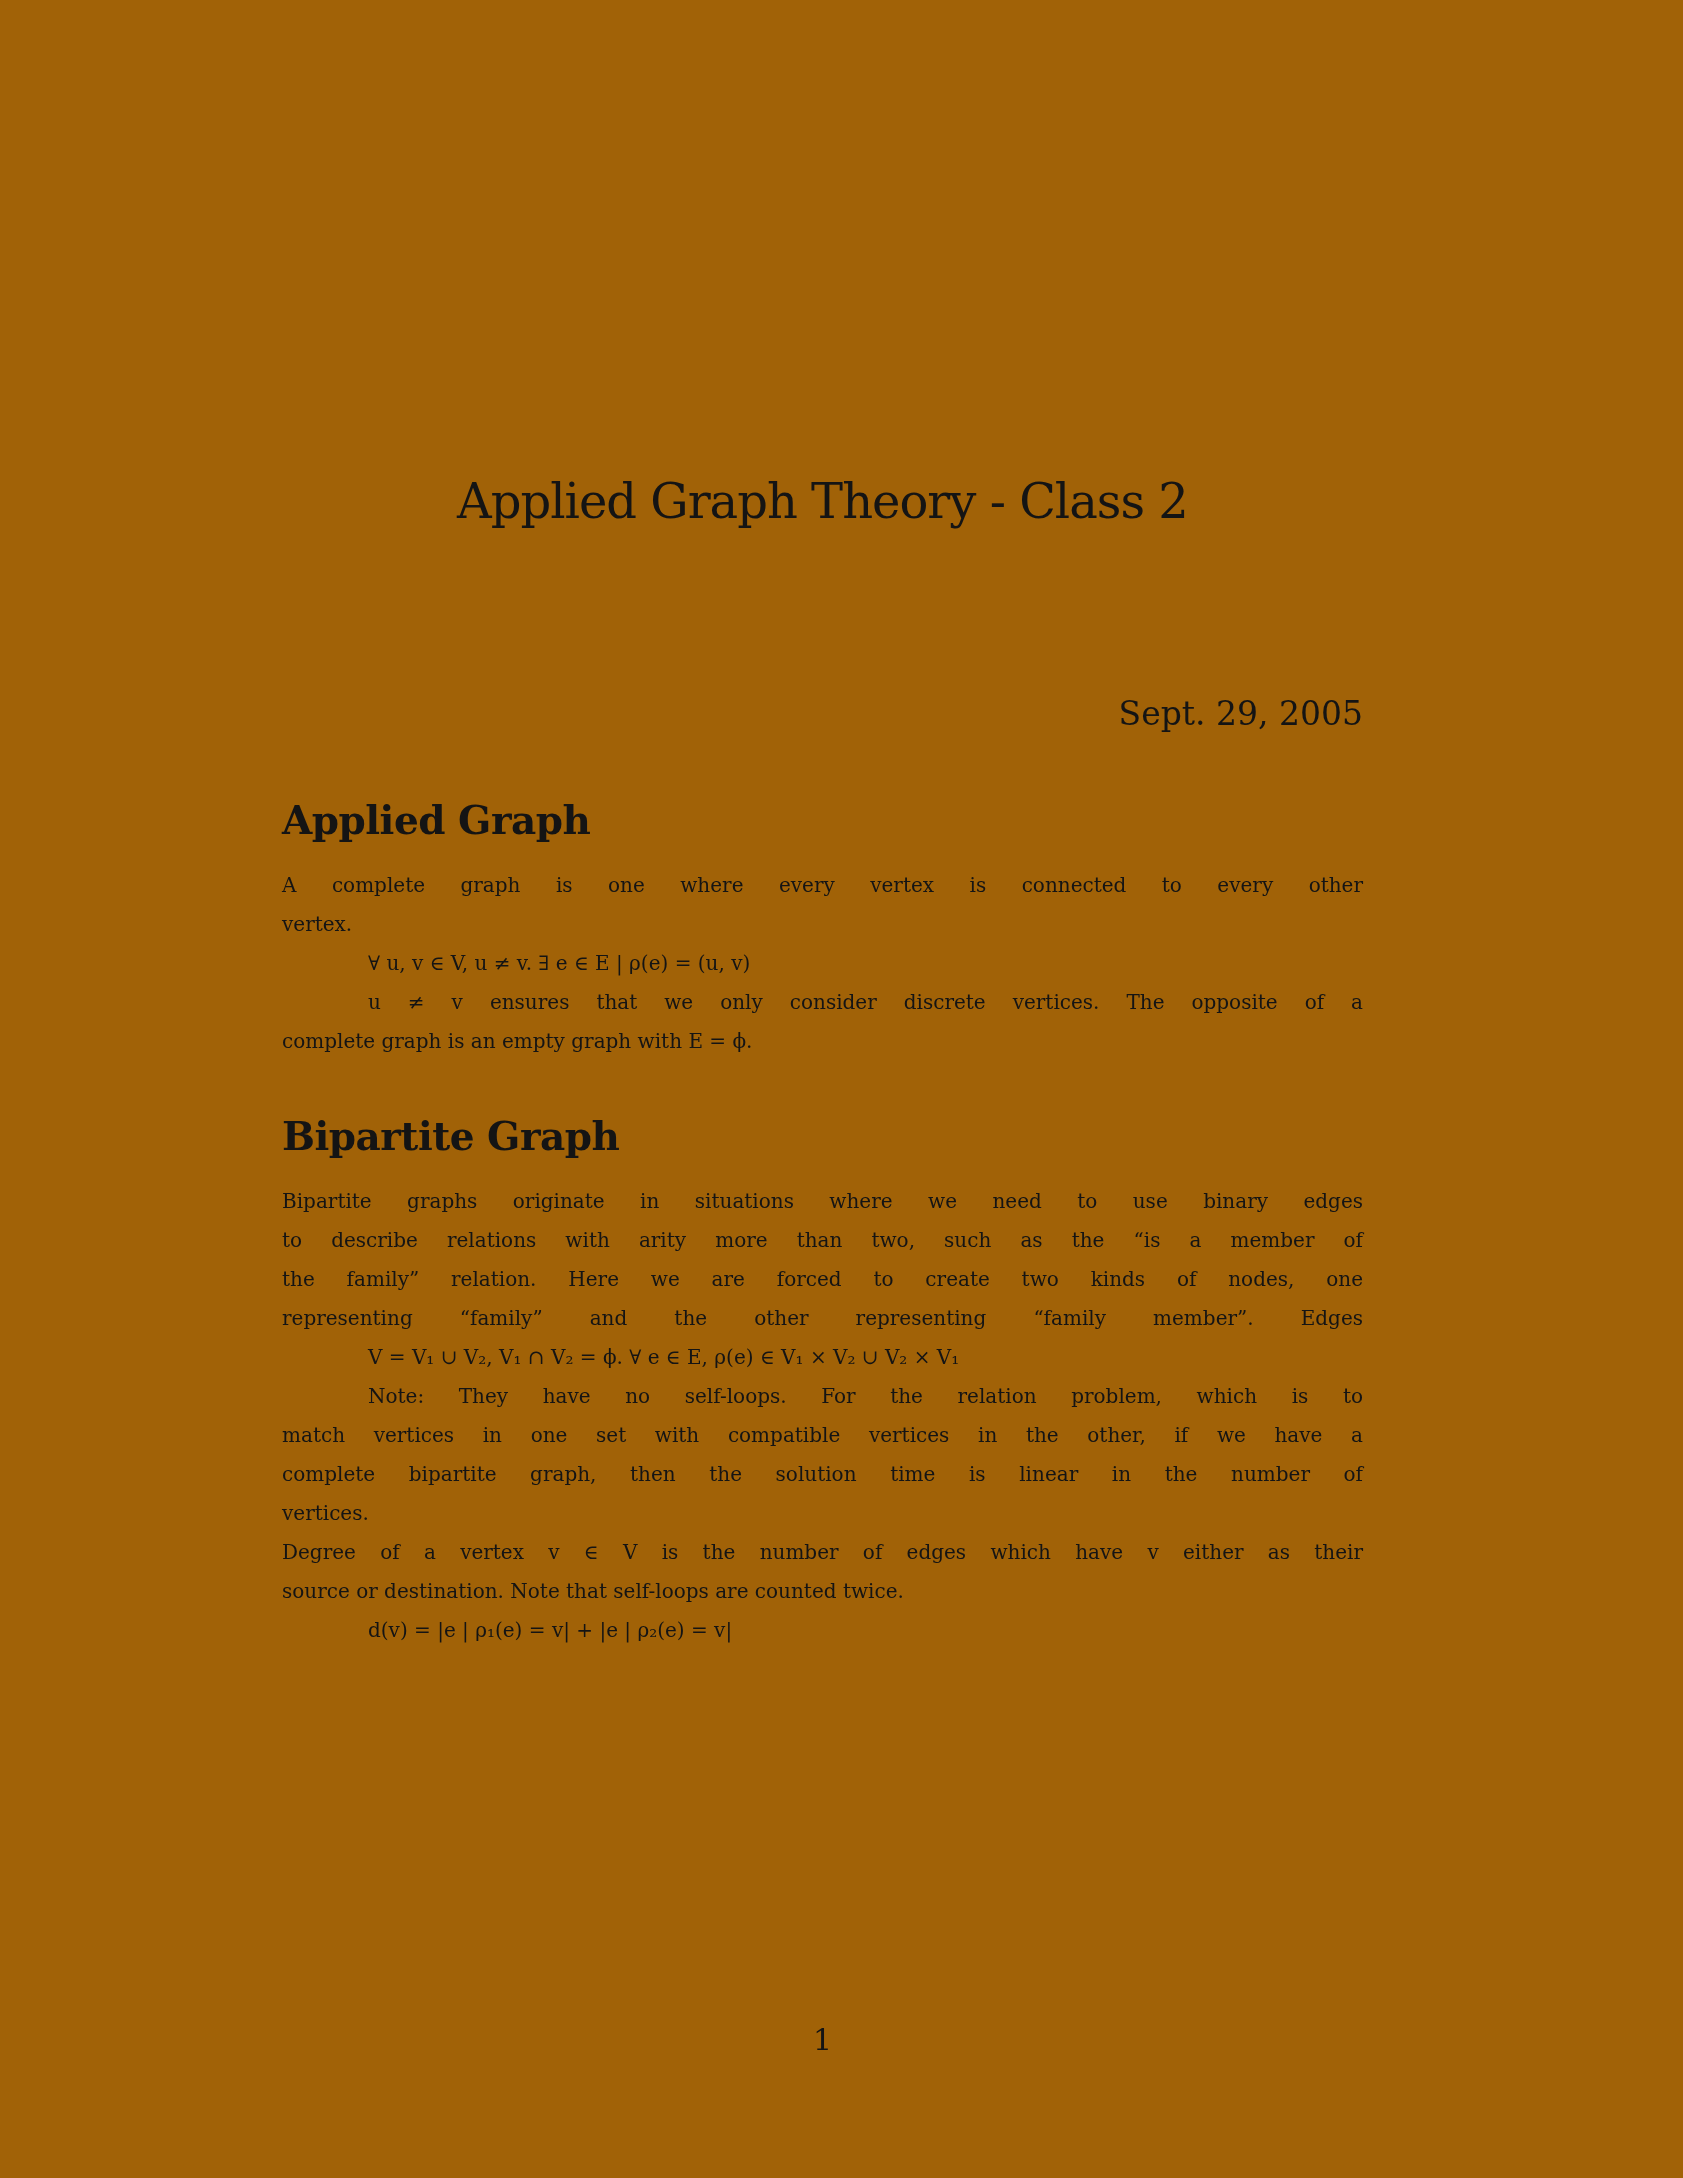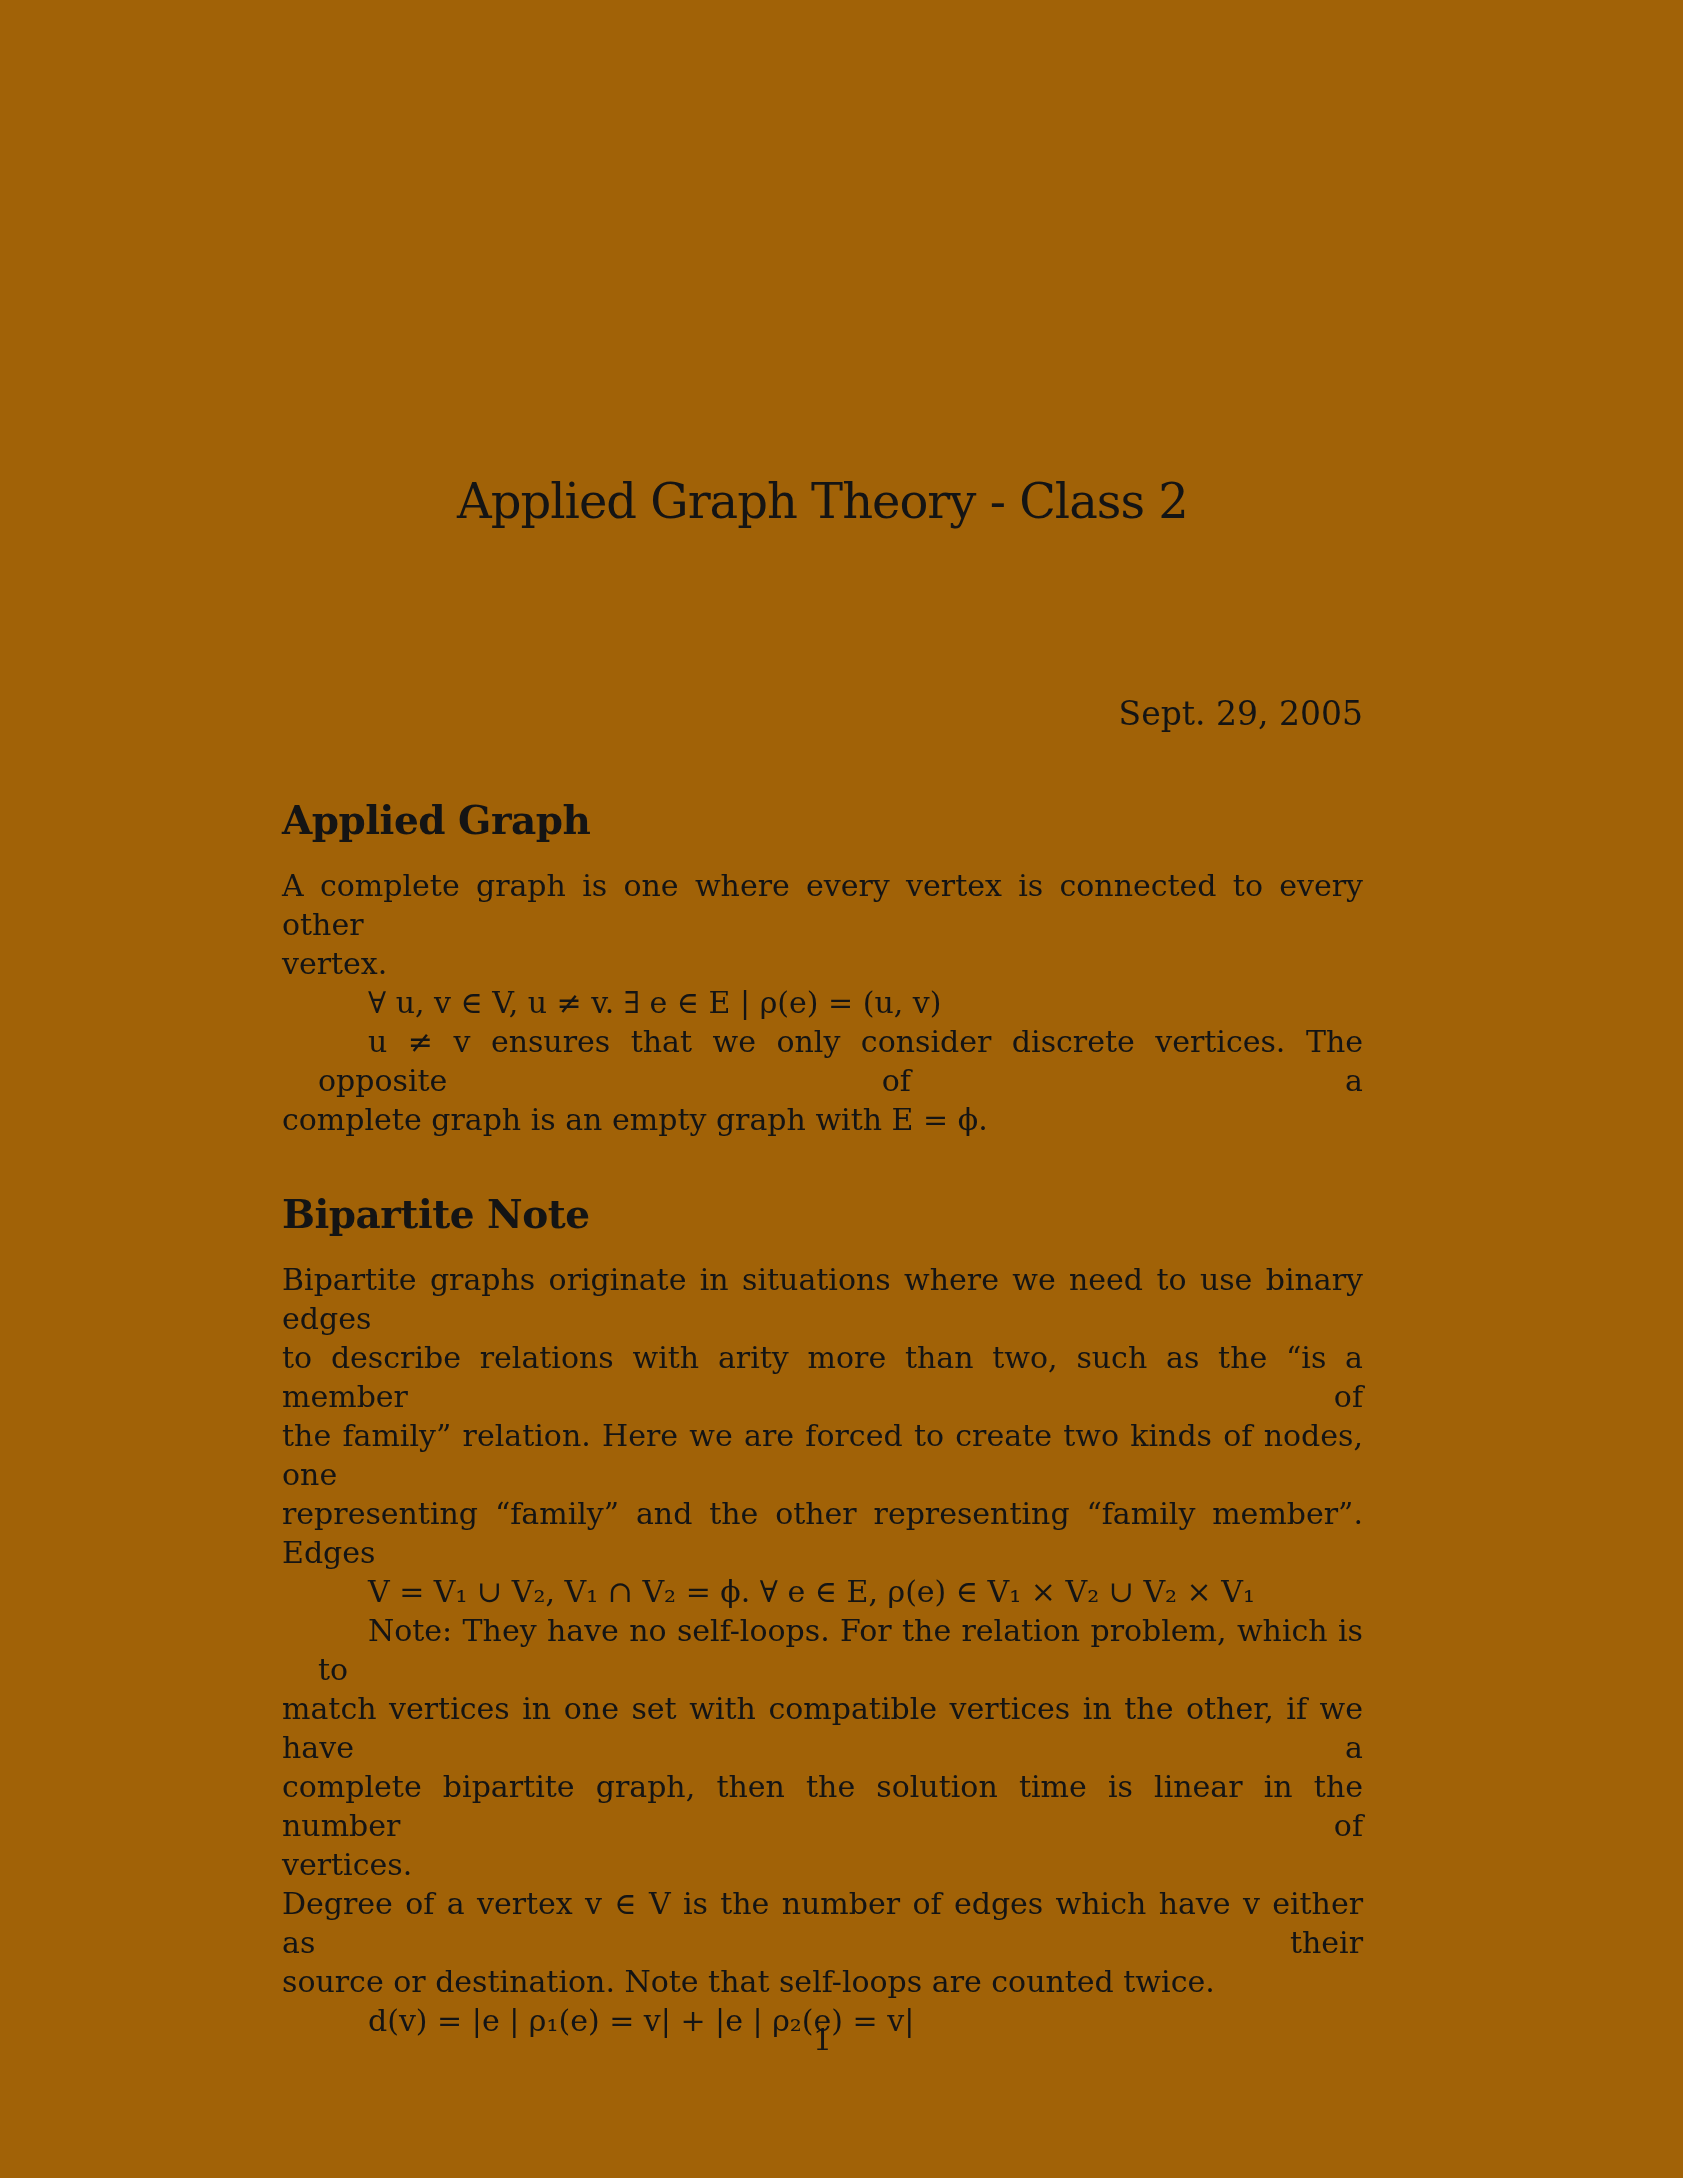--- a/index.html
+++ b/index.html
@@ -26,21 +26,21 @@
   .doc-date{font-size:33px;line-height:38px;}
   .content{
     position:absolute;left:282px;top:798px;width:1081px;
   }
   .sec-heading{
     font-size:39px;line-height:44px;font-weight:bold;
     margin:0 0 24px 0;letter-spacing:-0.5px;
   }
   .section + .section .sec-heading{margin-top:53px;}
   .ln{
-    font-size:30px;line-height:39px;white-space:nowrap;
+    font-size:20px;line-height:39px;white-space:nowrap;
   }
   .j{ text-align:justify;text-align-last:justify;white-space:normal; }
   .ind{ text-indent:50px;margin-left:36px; }
   .pageno-wrap{
     position:absolute;left:282px;top:2022px;width:1081px;
     text-align:center;
   }
   .pageno{font-size:30px;}
 </style>
 </head>
@@ -61,21 +61,21 @@
     <div class="section">
       <h2 class="sec-heading">Applied Graph</h2>
       <div class="ln j">A complete graph is one where every vertex is connected to every other</div>
       <div class="ln">vertex.</div>
       <div class="ln ind">∀ u, v ∈ V, u ≠ v. ∃ e ∈ E | ρ(e) = (u, v)</div>
       <div class="ln j ind">u ≠ v ensures that we only consider discrete vertices. The opposite of a</div>
       <div class="ln">complete graph is an empty graph with E = ϕ.</div>
     </div>
 
     <div class="section">
-      <h2 class="sec-heading">Bipartite Note</h2>
+      <h2 class="sec-heading">Bipartite Graph</h2>
       <div class="ln j">Bipartite graphs originate in situations where we need to use binary edges</div>
       <div class="ln j">to describe relations with arity more than two, such as the “is a member of</div>
       <div class="ln j">the family” relation.  Here we are forced to create two kinds of nodes, one</div>
       <div class="ln j">representing “family” and the other representing “family member”.  Edges</div>
       <div class="ln ind">V = V₁ ∪ V₂, V₁ ∩ V₂ = ϕ. ∀ e ∈ E, ρ(e) ∈ V₁ × V₂ ∪ V₂ × V₁</div>
       <div class="ln j ind">Note:  They have no self-loops.  For the relation problem, which is to</div>
       <div class="ln j">match vertices in one set with compatible vertices in the other, if we have a</div>
       <div class="ln j">complete bipartite graph, then the solution time is linear in the number of</div>
       <div class="ln">vertices.</div>
     </div>

